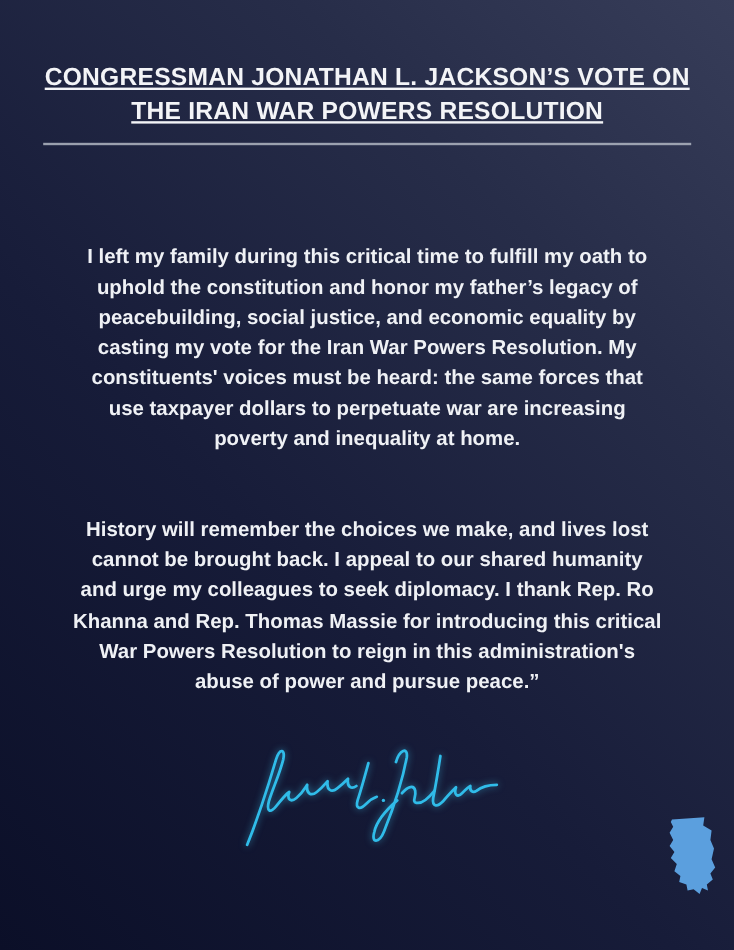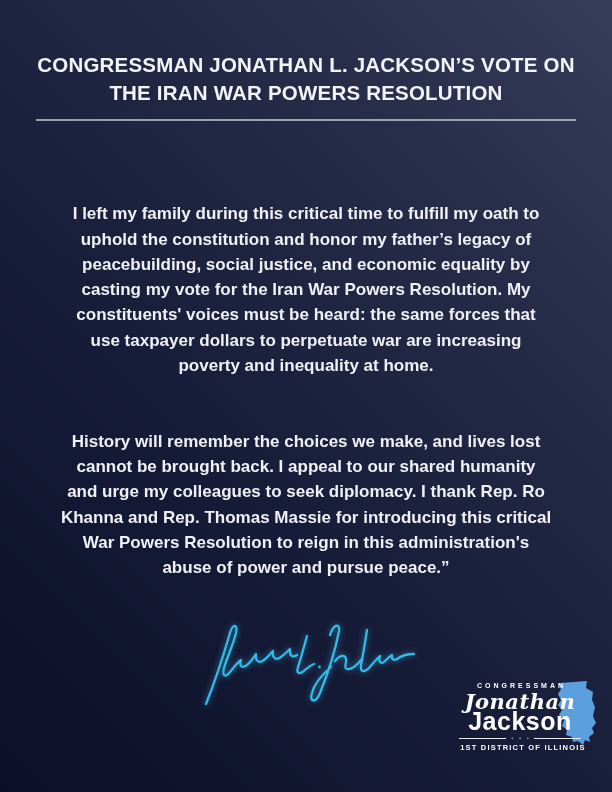--- a/index.html
+++ b/index.html
@@ -18,20 +18,21 @@
   .header { position: absolute; top: 51px; left: 0; width: 612px; }
   .title {
     margin: 0;
     color: #f3f4f7;
     font-size: 20.5px;
     line-height: 27.5px;
     font-weight: bold;
     text-align: center;
     letter-spacing: 0.2px;
     white-space: pre-line;
+    text-decoration: underline;
   }
   .title-divider {
     margin: 13px auto 0 auto;
     width: 540px; height: 2px;
     background: #a9aeba;
     opacity: 0.9;
   }
   
   .quote {
     position: absolute;
@@ -161,26 +162,15 @@
       <path d="M 139 49 C 144 43, 149 42, 150 47 C 151 52, 147 56, 151 57 C 156 58, 162 52, 166 47"></path>
 
       <path d="M 171 18 C 169 31, 167 43, 165 53 C 164 60, 168 61, 173 56 C 177 51, 181 47, 184 44 C 182 50, 185 53, 189 49 C 192 46, 194 44, 196 43 C 195 47, 198 49, 201 47 C 206 43, 212 42, 218 42"></path>
     </svg>
   </div>
 
   <div class="logo">
     <svg class="il-shape" viewBox="0 0 44 66">
       <path fill="#5b9fde" d="M 5 3 L 32 1 L 31 8 L 38 12 L 37 20 L 40 27 L 38 36 L 41 43 L 37 48 L 39 53 L 34 57 L 35 62 L 30 60 L 28 65 L 23 61 L 18 62 L 17 57 L 11 55 L 12 50 L 7 46 L 9 40 L 4 35 L 7 30 L 3 25 L 6 20 L 3 14 L 6 9 L 4 5 Z"></path>
     </svg>
-    <div class="logo-text">
-      <div class="lg-cong">CONGRESSMAN</div>
-      <div class="lg-first">Jonathan</div>
-      <div class="lg-last">Jackson</div>
-      <div class="lg-rule">
-        <span class="seg"></span>
-        <span class="dots">• • •</span>
-        <span class="seg"></span>
-      </div>
-      <div class="lg-district">1ST DISTRICT OF ILLINOIS</div>
-    </div>
   </div>
 
 </div>
 
 </body></html>

